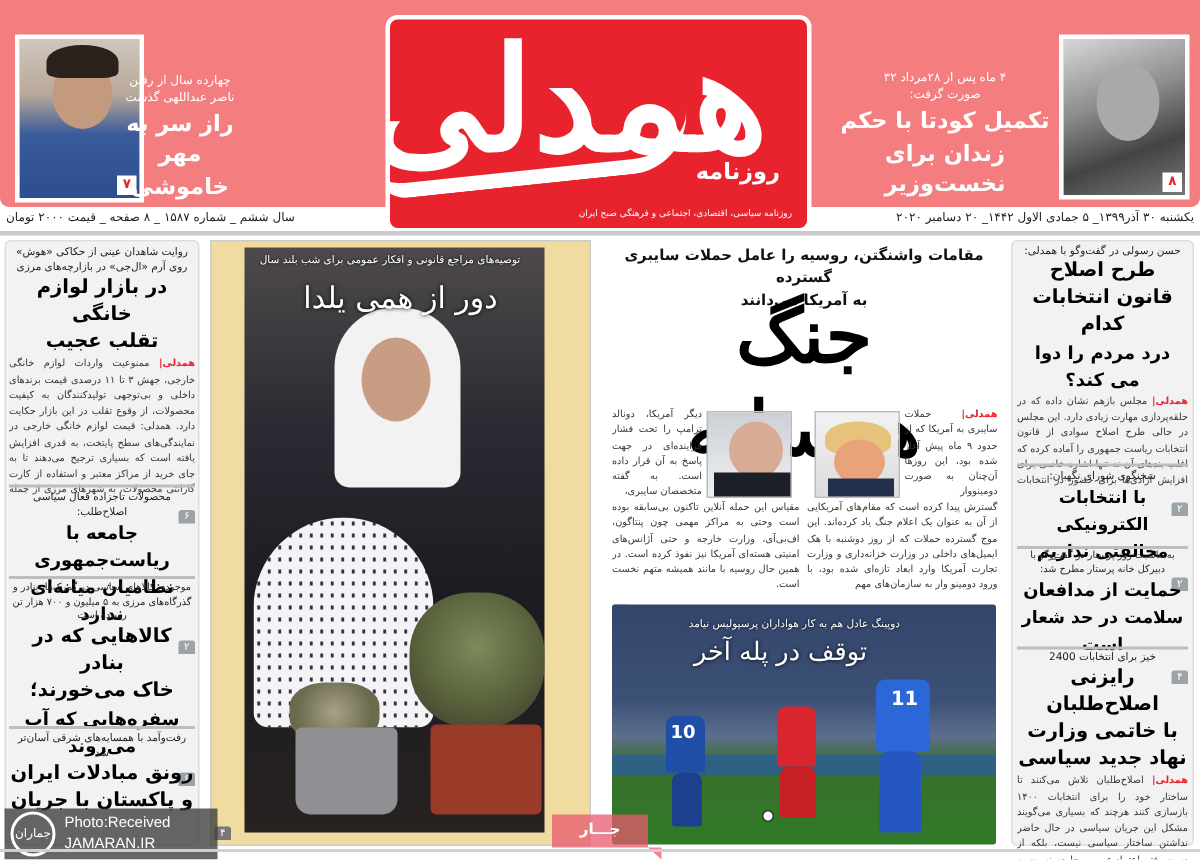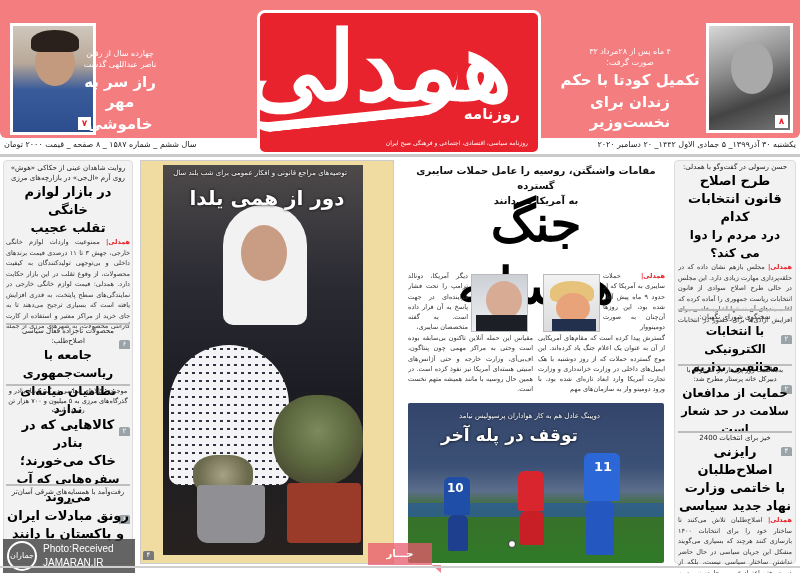--- a/index.html
+++ b/index.html
@@ -40,34 +40,34 @@
 
   
   .lead-kicker { left: 408px; top: 163px; width: 256px; text-align: center; font-size: 10px; font-weight: bold; line-height: 15px; color: #111; }
   .lead-title { left: 408px; top: 193px; width: 256px; text-align: center; font-family: "DejaVu Serif", serif; font-size: 50px; font-weight: bold; line-height: 62px; color: #000; }
   .lead-photo { border: 1px solid #bbb; overflow: hidden; }
   .lead-body { font-size: 6.5px; line-height: 10.3px; color: #333; text-align: justify; }
 
   .sports { left: 408px; top: 403px; width: 256px; height: 160px; border-radius: 2px; overflow: hidden;
     background: linear-gradient(180deg, #34456b 0%, #3c5176 40%, #5c6e8c 55%, #3a6f2a 66%, #2f7a28 100%); }
   .sports-kicker { position: absolute; right: 64px; top: 9px; font-size: 7px; color: #fff; text-shadow: 0 0 2px #000; }
-  .sports-title { position: absolute; right: 86px; top: 22px; font-size: 17px; font-weight: bold; color: #fff; text-shadow: 0 0 3px #000; }
+  .sports-title { position: absolute; right: 86px; top: 22px; font-size: 17px; font-weight: normal; color: #fff; text-shadow: 0 0 3px #000; }
   .ad-strip { position: absolute; left: 0; top: 100px; width: 256px; height: 14px; background: #2b5aa6; opacity: .7; }
   .player { position: absolute; border-radius: 6px 6px 2px 2px; }
   .jersey-num { position: absolute; color: #fff; font-weight: bold; font-size: 12px; }
   .ball { position: absolute; width: 8px; height: 8px; border-radius: 50%; background: #fff; border: 1px solid #333; }
 
   
   .yalda { left: 140px; top: 160px; width: 254px; height: 404px; background: #f0dba0; border: 1px solid #ccc; }
   .yalda-inner { position: absolute; left: 22px; top: 4px; width: 200px; height: 390px; overflow: hidden;
     background: linear-gradient(180deg, #4e4a4a 0%, #2b2b33 30%, #1b1b22 60%, #272220 100%); }
   .yalda-kicker { position: absolute; left: 140px; top: 169px; width: 240px; text-align: center; font-size: 7px; color: #fff; text-shadow: 0 0 2px #000; }
-  .yalda-title { position: absolute; left: 140px; top: 186px; width: 254px; text-align: center; font-size: 20px; font-weight: bold; color: #fff; text-shadow: 0 0 3px #000; }
-
-  .watermark { left: 3px; top: 539px; width: 132px; height: 34px; background: rgba(60,60,60,.78); }
+  .yalda-title { position: absolute; left: 140px; top: 186px; width: 254px; text-align: center; font-size: 20px; font-weight: normal; color: #fff; text-shadow: 0 0 3px #000; }
+
+  .watermark { left: 3px; top: 539px; width: 142px; height: 34px; background: rgba(60,60,60,.78); }
   .wm-logo { position: absolute; left: 4px; top: 2px; width: 30px; height: 30px; border-radius: 50%; border: 2px solid #fff; color: #fff; font-size: 8px; text-align: center; line-height: 26px; }
   .wm-line1 { position: absolute; left: 40px; top: 4px; color: #fff; font-size: 10px; font-family: "Liberation Sans", sans-serif; direction: ltr; }
   .wm-line2 { position: absolute; left: 40px; top: 18px; color: #fff; font-size: 10px; font-family: "Liberation Sans", sans-serif; direction: ltr; }
 
   .jaar { left: 368px; top: 543px; width: 64px; height: 22px; background: rgba(232,90,110,.75); color: #fff; font-size: 10px; text-align: center; line-height: 22px; font-weight: bold; }
   .jaar:after { content: ""; position: absolute; right: -9px; bottom: -8px; border-left: 9px solid transparent; border-top: 8px solid rgba(232,90,110,.75); }
 
   .bottom-rule { left: 0; top: 566px; width: 800px; height: 2px; background: #cfcfcf; }
 </style>
 </head>
@@ -231,21 +231,21 @@
   <div class="box-title">کالاهایی که در بنادر</div>
   <div class="box-title">خاک می‌خورند؛</div>
   <div class="box-title" style="font-size:12px;">سفره‌هایی که آب می‌روند</div>
   <div style="text-align:right;"><span class="pg-tag">۶</span></div>
 </div>
 <div class="abs divider" style="left:6px;top:484px;width:124px;"></div>
 
 <div class="abs" style="left:6px;top:487px;width:124px;">
   <div class="box-kicker">رفت‌وآمد با همسایه‌های شرقی آسان‌تر شد</div>
   <div class="box-title">رونق مبادلات ایران</div>
-  <div class="box-title">و پاکستان با دانند</div>
+  <div class="box-title">و پاکستان با جریان</div>
 </div>
 
 <div class="abs watermark">
   <div class="wm-logo">جماران</div>
   <div class="wm-line1">Photo:Received</div>
   <div class="wm-line2">JAMARAN.IR</div>
 </div>
 <div class="abs jaar">جـــار</div>
 
 <div class="abs bottom-rule"></div>

